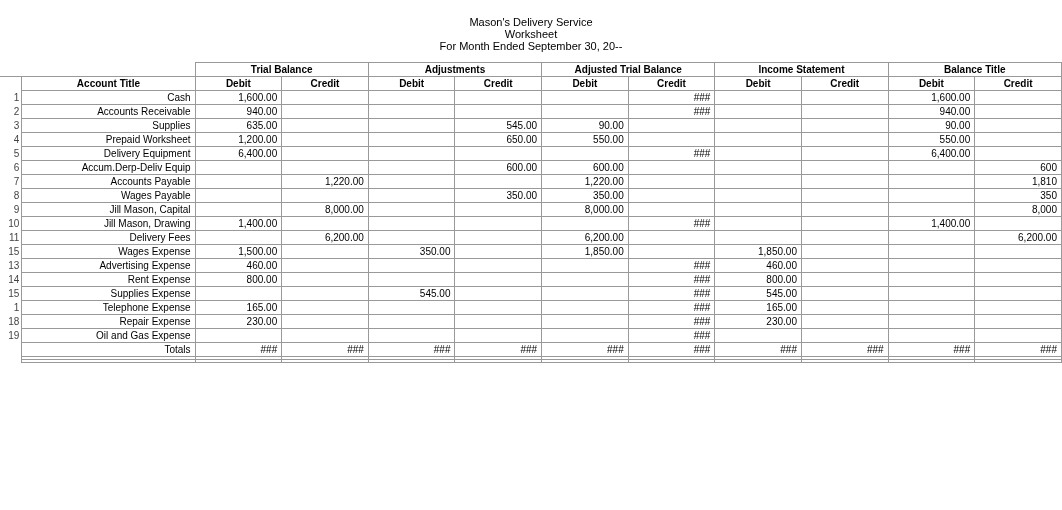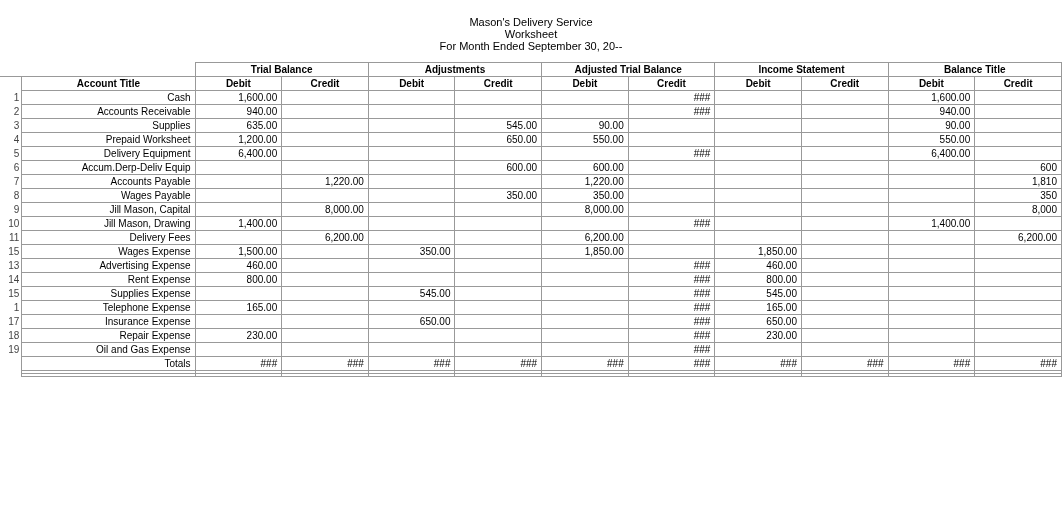--- a/index.html
+++ b/index.html
@@ -304,34 +304,20 @@
         <td class="col-group"></td>
         <td></td>
         <td class="col-group"></td>
         <td>###</td>
         <td class="col-group">165.00</td>
         <td></td>
         <td class="col-group"></td>
         <td></td>
       </tr>
       <tr class="data-row">
-        <td class="row-num">17</td>
-        <td class="account-title">Insurance Expense</td>
-        <td></td>
-        <td></td>
-        <td class="col-group">650.00</td>
-        <td></td>
-        <td class="col-group"></td>
-        <td>###</td>
-        <td class="col-group">650.00</td>
-        <td></td>
-        <td class="col-group"></td>
-        <td></td>
-      </tr>
-      <tr class="data-row">
         <td class="row-num">18</td>
         <td class="account-title">Repair Expense</td>
         <td>230.00</td>
         <td></td>
         <td class="col-group"></td>
         <td></td>
         <td class="col-group"></td>
         <td>###</td>
         <td class="col-group">230.00</td>
         <td></td>

